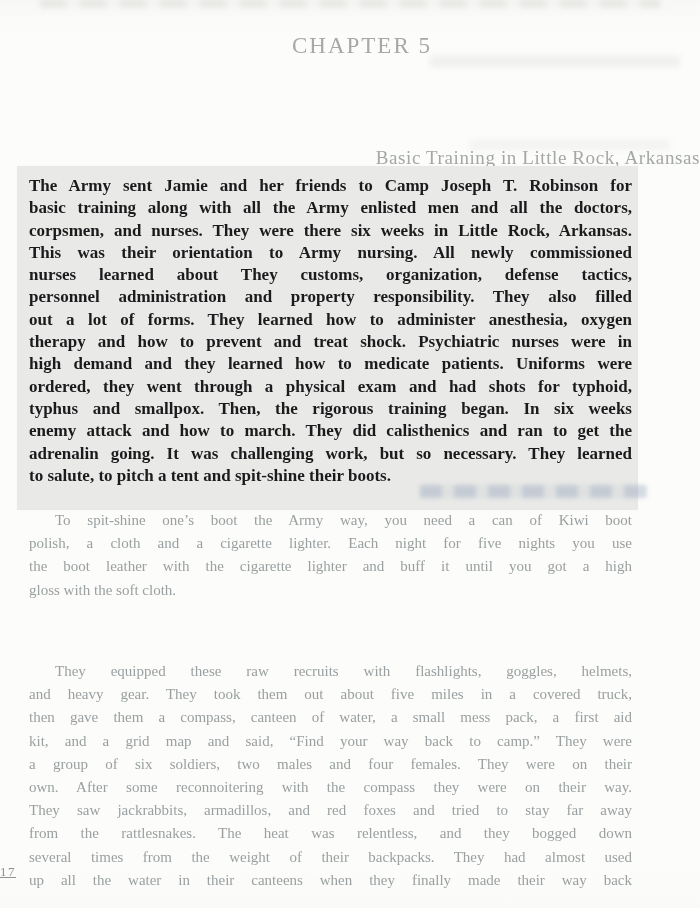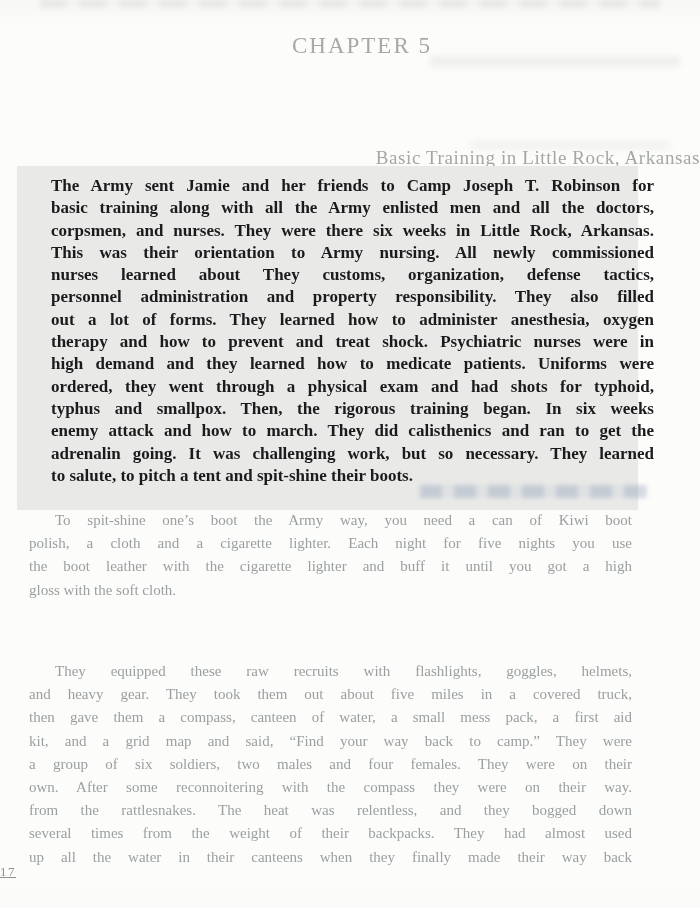--- a/index.html
+++ b/index.html
@@ -75,21 +75,20 @@
   }
   .para.indent-first .line:first-child {
     padding-left: 26px;
   }
 
   .para-dark {
     top: 175px;
     color: #1b1b1d;
     font-weight: 700;
     font-size: 17px;
-    margin-left: 22px;
   }
   .para-dark .line { line-height: 22.3px; height: 22.3px; }
 
   .para-light {
     color: #9aa0a1;
     font-weight: 400;
     font-size: 15px;
   }
   .para-light .line { line-height: 23.2px; height: 23.2px; }
 
@@ -174,20 +173,21 @@
       <div class="line">gloss with the soft cloth.</div>
     </div>
 
   <div class="para para-light para-3 indent-first">
       <div class="line">They equipped these raw recruits with flashlights, goggles, helmets,</div>
       <div class="line">and heavy gear. They took them out about five miles in a covered truck,</div>
       <div class="line">then gave them a compass, canteen of water, a small mess pack, a first aid</div>
       <div class="line">kit, and a grid map and said, “Find your way back to camp.” They were</div>
       <div class="line">a group of six soldiers, two males and four females. They were on their</div>
       <div class="line">own. After some reconnoitering with the compass they were on their way.</div>
+      <div class="line">They saw jackrabbits, armadillos, and red foxes and tried to stay far away</div>
       <div class="line">from the rattlesnakes. The heat was relentless, and they bogged down</div>
       <div class="line">several times from the weight of their backpacks. They had almost used</div>
       <div class="line">up all the water in their canteens when they finally made their way back</div>
     </div>
 
   <div class="page-number">17</div>
 
 </div>
 
 </body></html>

